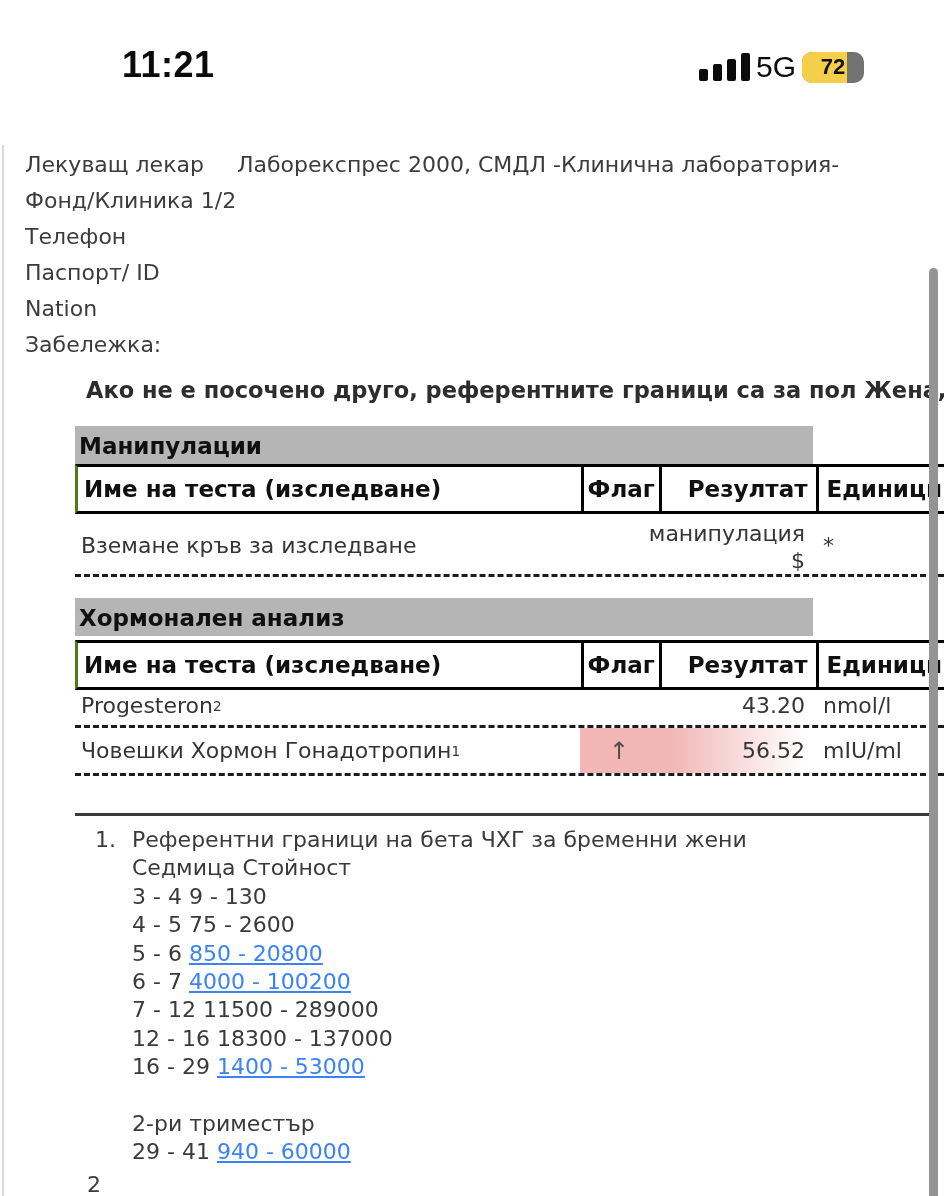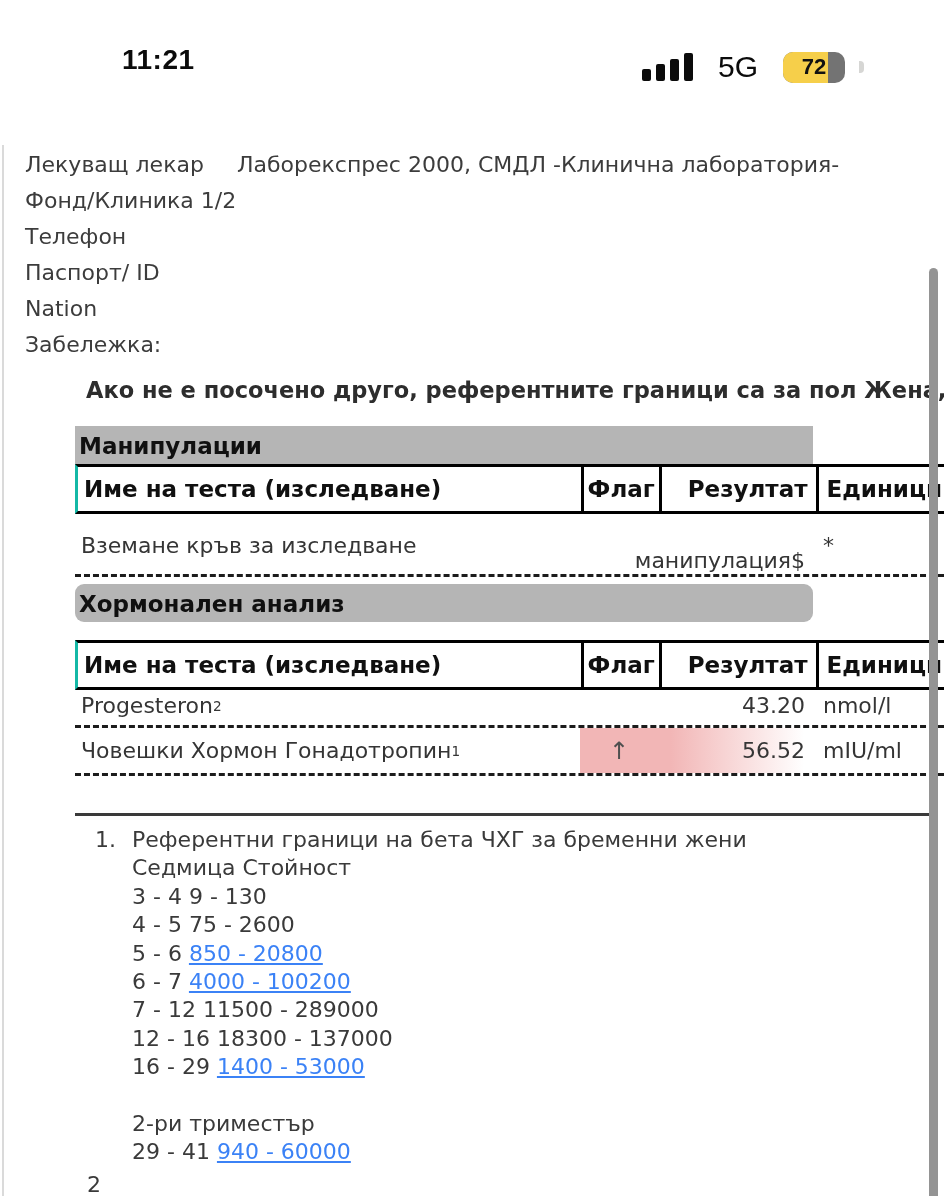--- a/index.html
+++ b/index.html
@@ -3,22 +3,22 @@
 <meta charset="utf-8">
 <style>
   * { margin:0; padding:0; box-sizing:border-box; }
   html,body { width:944px; height:1196px; background:#ffffff; overflow:hidden;
               font-family:"DejaVu Sans", sans-serif; }
   .screen { position:relative; width:944px; height:1196px; background:#fff; overflow:hidden; }
 
   
   .statusbar { position:absolute; top:0; left:0; width:944px; height:110px;
                font-family:"Liberation Sans", sans-serif; color:#0b0b0b; }
-  .time { position:absolute; top:44px; left:122px; font-size:28px; font-weight:700; letter-spacing:.5px; }
-  .sb-right { position:absolute; top:50px; right:80px; display:flex; align-items:center; gap:25px; height:34px; }
+  .time { position:absolute; top:44px; left:122px; font-size:36px; font-weight:700; letter-spacing:.5px; }
+  .sb-right { position:absolute; top:50px; right:80px; display:flex; align-items:center; gap:6px; height:34px; }
   .sigbars { display:flex; align-items:flex-end; gap:5px; height:28px; }
   .sigbars i { display:block; width:9px; background:#0b0b0b; border-radius:2px; }
   .sb1{height:12px}.sb2{height:17px}.sb3{height:22px}.sb4{height:28px}
   .net { font-size:30px; font-weight:500; }
   .battery { position:relative; width:62px; height:31px; border-radius:10px; background:#737373; overflow:hidden; }
   .battery .fill { position:absolute; left:0; top:0; bottom:0; width:72%; background:#f6cf4a; }
   .battery .pct { position:absolute; inset:0; display:flex; align-items:center; justify-content:center;
                   font-size:22px; font-weight:700; color:#111; }
   .bnub { width:5px; height:12px; background:#d6d6d4; border-radius:0 4px 4px 0; margin-left:-11px; }
 
@@ -29,42 +29,42 @@
   .patient { position:absolute; left:25px; top:147px; line-height:36px; }
   .info-row { display:flex; white-space:nowrap; }
   .info-label { min-width:212px; }
 
   .ref-note { position:absolute; left:86px; top:377px; white-space:nowrap;
               font-weight:700; color:#2d2d2d; font-size:22.5px; }
 
   
   .band { position:absolute; left:75px; width:738px; height:38px; background:#b5b5b5;
           font-weight:700; color:#101010; font-size:23px; line-height:40px; padding-left:4px; }
-  .band1 { top:426px; } .band2 { top:584px;border-radius:9px; }
+  .band1 { top:426px; } .band2 { top:598px; }
 
   .thead { position:absolute; left:75px; width:869px; height:50px; display:flex;
-           border-top:3px solid #000; border-bottom:3px solid #000; border-left:3px solid #14b8a6;
+           border-top:3px solid #000; border-bottom:3px solid #000; border-left:3px solid #4d7c0f;
            font-weight:700; color:#101010; font-size:23px; }
   .thead1 { top:464px; } .thead2 { top:640px; }
   .thead .c { display:flex; align-items:center; }
   .c-name  { width:505px; padding-left:6px; }
   .c-flag  { width:78px;  justify-content:center; border-left:3px solid #000; }
   .c-res   { width:157px; justify-content:flex-end; padding-right:8px; border-left:3px solid #000;padding-left:40px; }
   .c-units { width:129px; padding-left:8px; border-left:3px solid #000; }
 
   .trow { position:absolute; left:75px; width:869px; display:flex;
           border-bottom:3px dashed #1c1c1c; color:#353535; }
   .trow .c { display:flex; align-items:center; }
   .trow .c.col-name  { width:505px; padding-left:6px; }
   .trow .c.col-flag  { width:78px; justify-content:center; }
   .trow .c.col-res   { width:157px; justify-content:flex-end; text-align:right; padding-right:10px; }
   .trow .c.col-units { width:129px; padding-left:8px; }
 
   .row-manip { top:517px; height:60px; }
-  .row-manip .col-res { flex-direction:row; align-items:flex-end; justify-content:center; line-height:27px; }
+  .row-manip .col-res { flex-direction:column; align-items:flex-end; justify-content:center; line-height:27px; }
   .row-manip .col-units { align-items:center; }
 
   .row-prog  { top:686px; height:42px; }
   .row-gonad { top:728px; height:48px; }
   .flag-pink { background:#f2b6b6; color:#4f4f4f; font-size:24px; }
   .res-pink  { background:linear-gradient(90deg,#f2b6b6 0%,#f2b6b6 8%,#f9dede 55%,#ffffff 93%); }
 
   sup { font-size:0.62em; vertical-align:super; line-height:0; }
 
   .rule { position:absolute; left:75px; top:813px; width:863px; border-top:3px solid #3a3a3a; }

